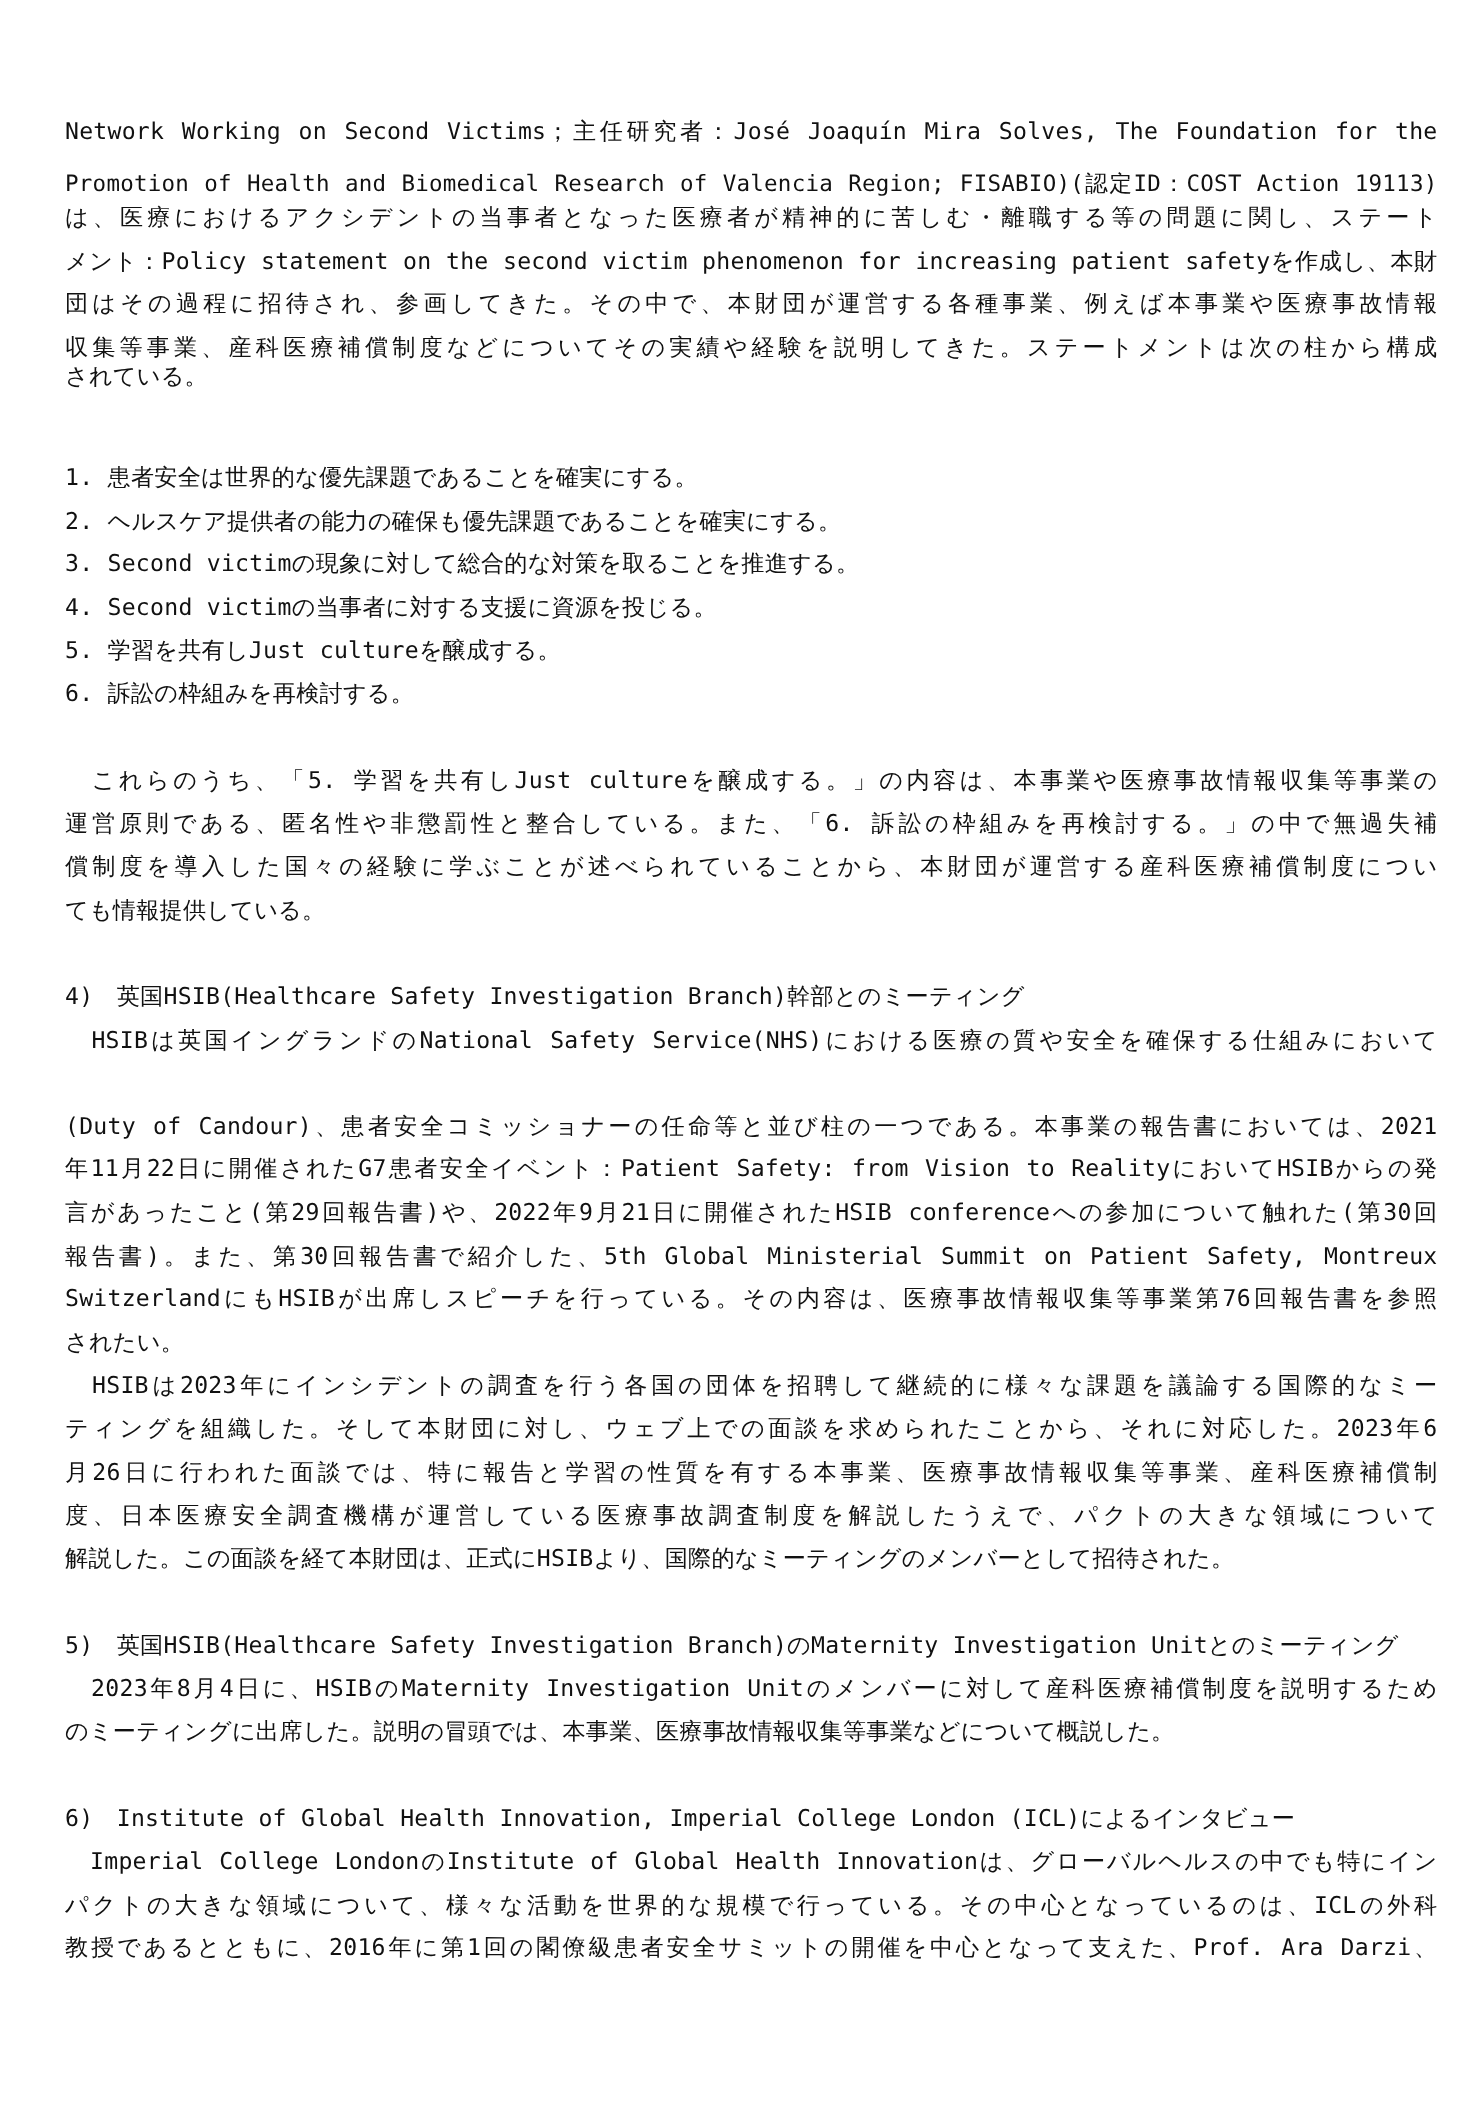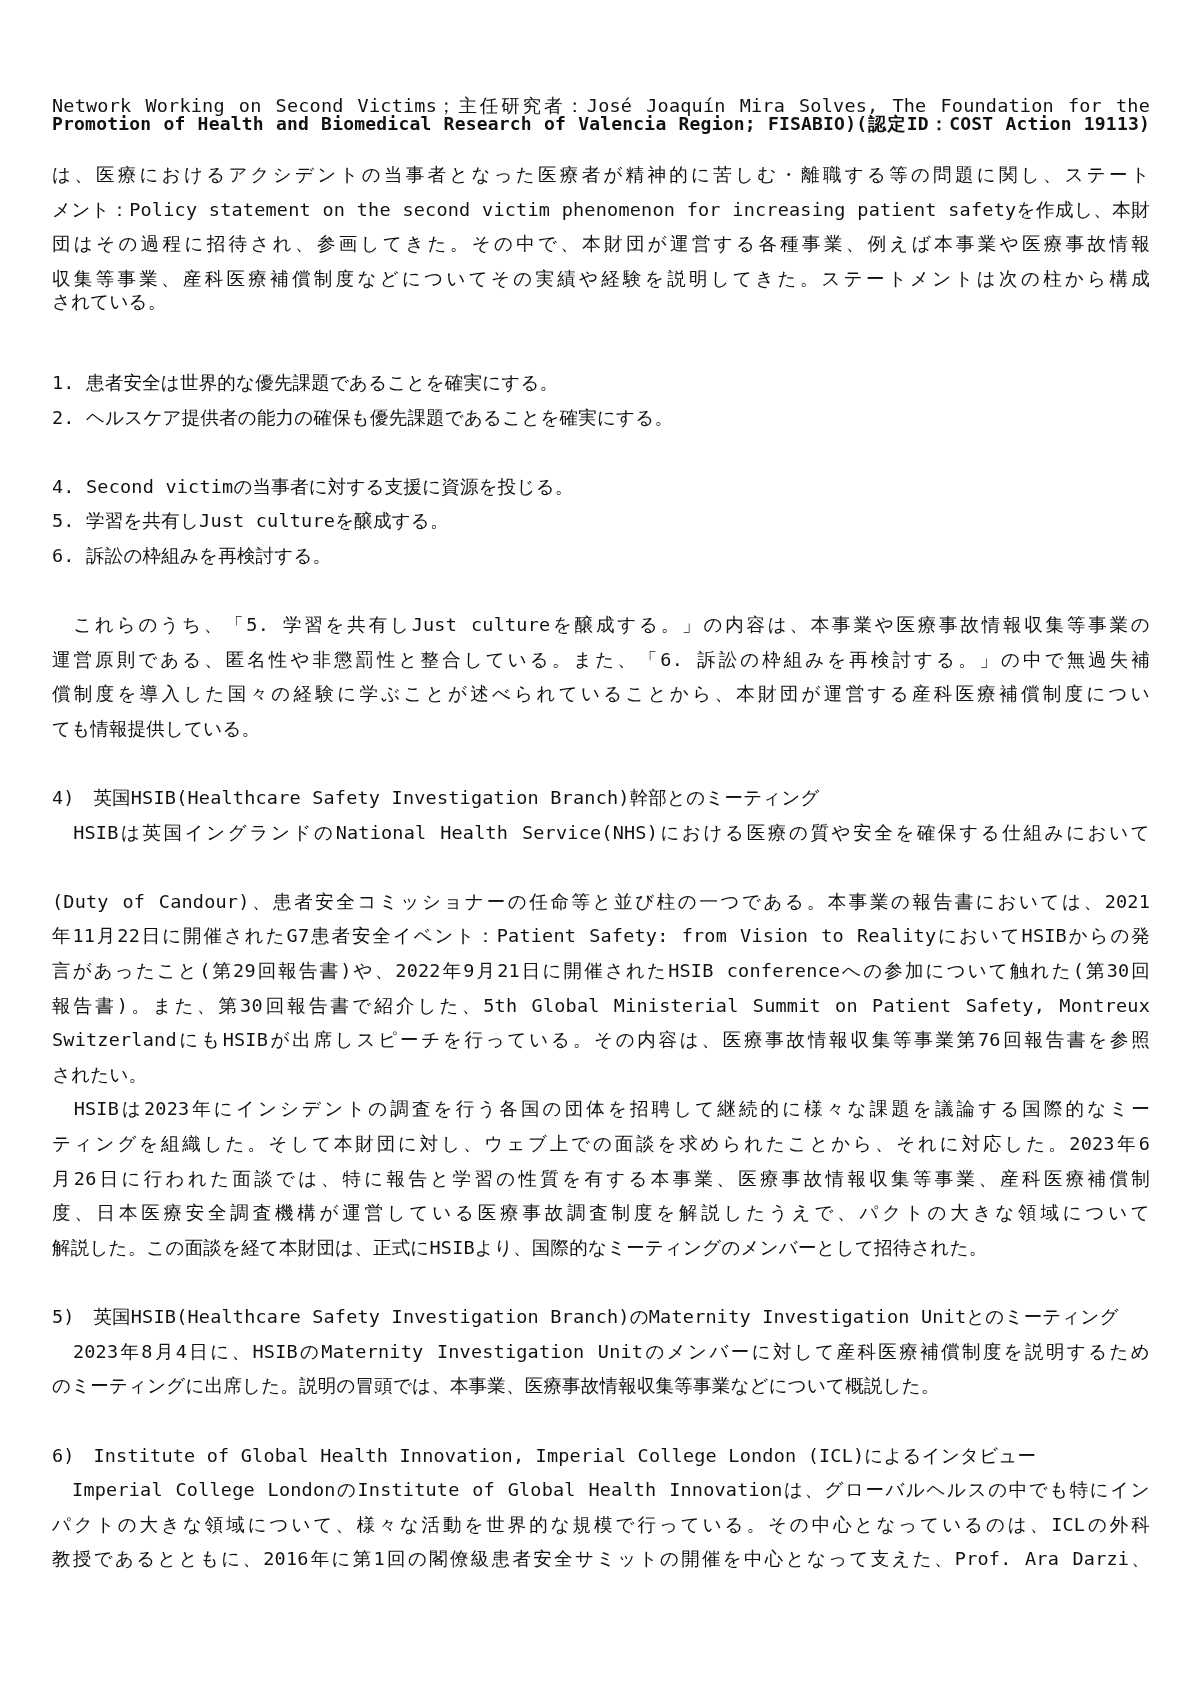--- a/index.html
+++ b/index.html
@@ -16,40 +16,41 @@
     letter-spacing: 0.2px;
   }
   .justify { text-align: justify; text-align-last: justify; }
 </style>
 </head>
 <body>
 
 <div class="page">
 
   <div class="line justify" style="top:94px">Network Working on Second Victims；主任研究者：José Joaquín Mira Solves, The Foundation for the</div>
-  <div class="line justify" style="top: 112px; font-size: 18px; font-weight: bold;">Promotion of Health and Biomedical Research of Valencia Region; FISABIO)(認定ID：COST Action 19113)</div>
+  <div class="line justify" style="top: 136px; font-size: 18px;">Promotion of Health and Biomedical Research of Valencia Region; FISABIO)(認定ID：COST Action 19113)</div>
   <div class="line justify" style="top:198px">メント：Policy statement on the second victim phenomenon for increasing patient safetyを作成し、本財</div>
   <div class="line justify" style="top:163px">は、医療におけるアクシデントの当事者となった医療者が精神的に苦しむ・離職する等の問題に関し、ステート</div>
   <div class="line justify" style="top:232px">団はその過程に招待され、参画してきた。その中で、本財団が運営する各種事業、例えば本事業や医療事故情報</div>
   <div class="line justify" style="top:267px">収集等事業、産科医療補償制度などについてその実績や経験を説明してきた。ステートメントは次の柱から構成</div>
   <div class="line" style="top:290px">されている。</div>
 
   <div class="line" style="top:371px">1. 患者安全は世界的な優先課題であることを確実にする。</div>
   <div class="line" style="top:406px">2. ヘルスケア提供者の能力の確保も優先課題であることを確実にする。</div>
+  <div class="line" style="top:440px">3. Second victimの現象に対して総合的な対策を取ることを推進する。</div>
   <div class="line" style="top:475px">4. Second victimの当事者に対する支援に資源を投じる。</div>
   <div class="line" style="top:509px">5. 学習を共有しJust cultureを醸成する。</div>
   <div class="line" style="top:544px">6. 訴訟の枠組みを再検討する。</div>
 
   <div class="line justify" style="top:613px">　これらのうち、「5. 学習を共有しJust cultureを醸成する。」の内容は、本事業や医療事故情報収集等事業の</div>
   <div class="line justify" style="top:648px">運営原則である、匿名性や非懲罰性と整合している。また、「6. 訴訟の枠組みを再検討する。」の中で無過失補</div>
   <div class="line justify" style="top:682px">償制度を導入した国々の経験に学ぶことが述べられていることから、本財団が運営する産科医療補償制度につい</div>
   <div class="line" style="top:717px">ても情報提供している。</div>
 
   <div class="line" style="top:786px">4)　英国HSIB(Healthcare Safety Investigation Branch)幹部とのミーティング</div>
-  <div class="line justify" style="top:821px">　HSIBは英国イングランドのNational Health Service(NHS)における医療の質や安全を確保する仕組みにおいて</div>
+  <div class="line justify" style="top:821px">　HSIBは英国イングランドのNational Safety Service(NHS)における医療の質や安全を確保する仕組みにおいて</div>
   <div class="line justify" style="top:890px">(Duty of Candour)、患者安全コミッショナーの任命等と並び柱の一つである。本事業の報告書においては、2021</div>
   <div class="line justify" style="top:924px">年11月22日に開催されたG7患者安全イベント：Patient Safety: from Vision to RealityにおいてHSIBからの発</div>
   <div class="line justify" style="top:959px">言があったこと(第29回報告書)や、2022年9月21日に開催されたHSIB conferenceへの参加について触れた(第30回</div>
   <div class="line justify" style="top:994px">報告書)。また、第30回報告書で紹介した、5th Global Ministerial Summit on Patient Safety, Montreux</div>
   <div class="line justify" style="top:1028px">SwitzerlandにもHSIBが出席しスピーチを行っている。その内容は、医療事故情報収集等事業第76回報告書を参照</div>
   <div class="line" style="top:1063px">されたい。</div>
   <div class="line justify" style="top:1097px">　HSIBは2023年にインシデントの調査を行う各国の団体を招聘して継続的に様々な課題を議論する国際的なミー</div>
   <div class="line justify" style="top:1132px">ティングを組織した。そして本財団に対し、ウェブ上での面談を求められたことから、それに対応した。2023年6</div>
   <div class="line justify" style="top:1167px">月26日に行われた面談では、特に報告と学習の性質を有する本事業、医療事故情報収集等事業、産科医療補償制</div>
   <div class="line justify" style="top:1201px">度、日本医療安全調査機構が運営している医療事故調査制度を解説したうえで、パクトの大きな領域について</div>

